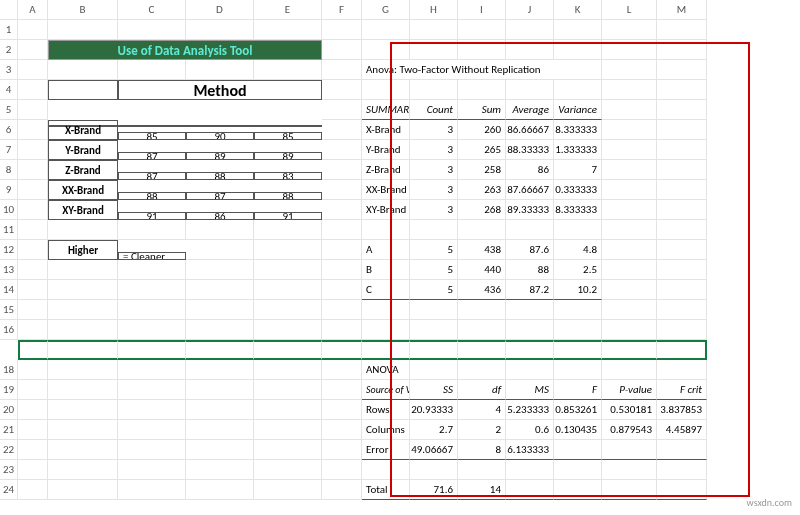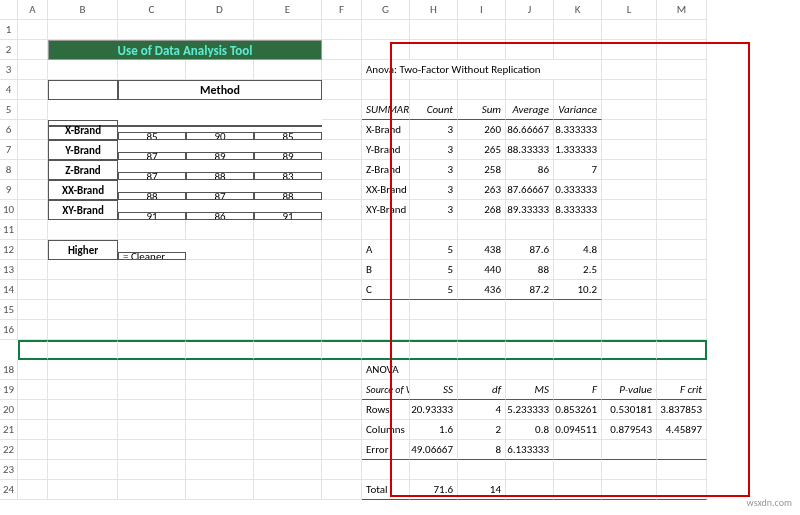--- a/index.html
+++ b/index.html
@@ -41,21 +41,21 @@
     font-weight: bold;
     font-size: 13px;
     justify-content: center;
     border: 1px solid #999 !important;
   }
   .meth-hdr {
     background: #fff;
     font-weight: bold;
     justify-content: center;
     border: 1px solid #555 !important;
-    font-size: 12px;
+    font-size: 16px;
   }
   .hdr-dark {
     background: #eaeaea;
     font-weight: bold;
     border: 1px solid #555 !important;
     justify-content: center;
     margin-top: 25px;
   }
   .cell-box {
     border: 1px solid #555 !important;
@@ -395,24 +395,24 @@
   <div class="right">3.837853</div>
 
   <div class="row-head">21</div>
   <div></div>
     <div></div>
     <div></div>
     <div></div>
     <div></div>
     <div></div>
   <div>Columns</div>
-  <div class="right">1.6</div>
+  <div class="right">2.7</div>
   <div class="right">2</div>
-  <div class="right">0.8</div>
-  <div class="right">0.094511</div>
+  <div class="right">0.6</div>
+  <div class="right">0.130435</div>
   <div class="right">0.879543</div>
   <div class="right">4.45897</div>
 
   <div class="row-head">22</div>
   <div></div>
     <div></div>
     <div></div>
     <div></div>
     <div></div>
     <div></div>

